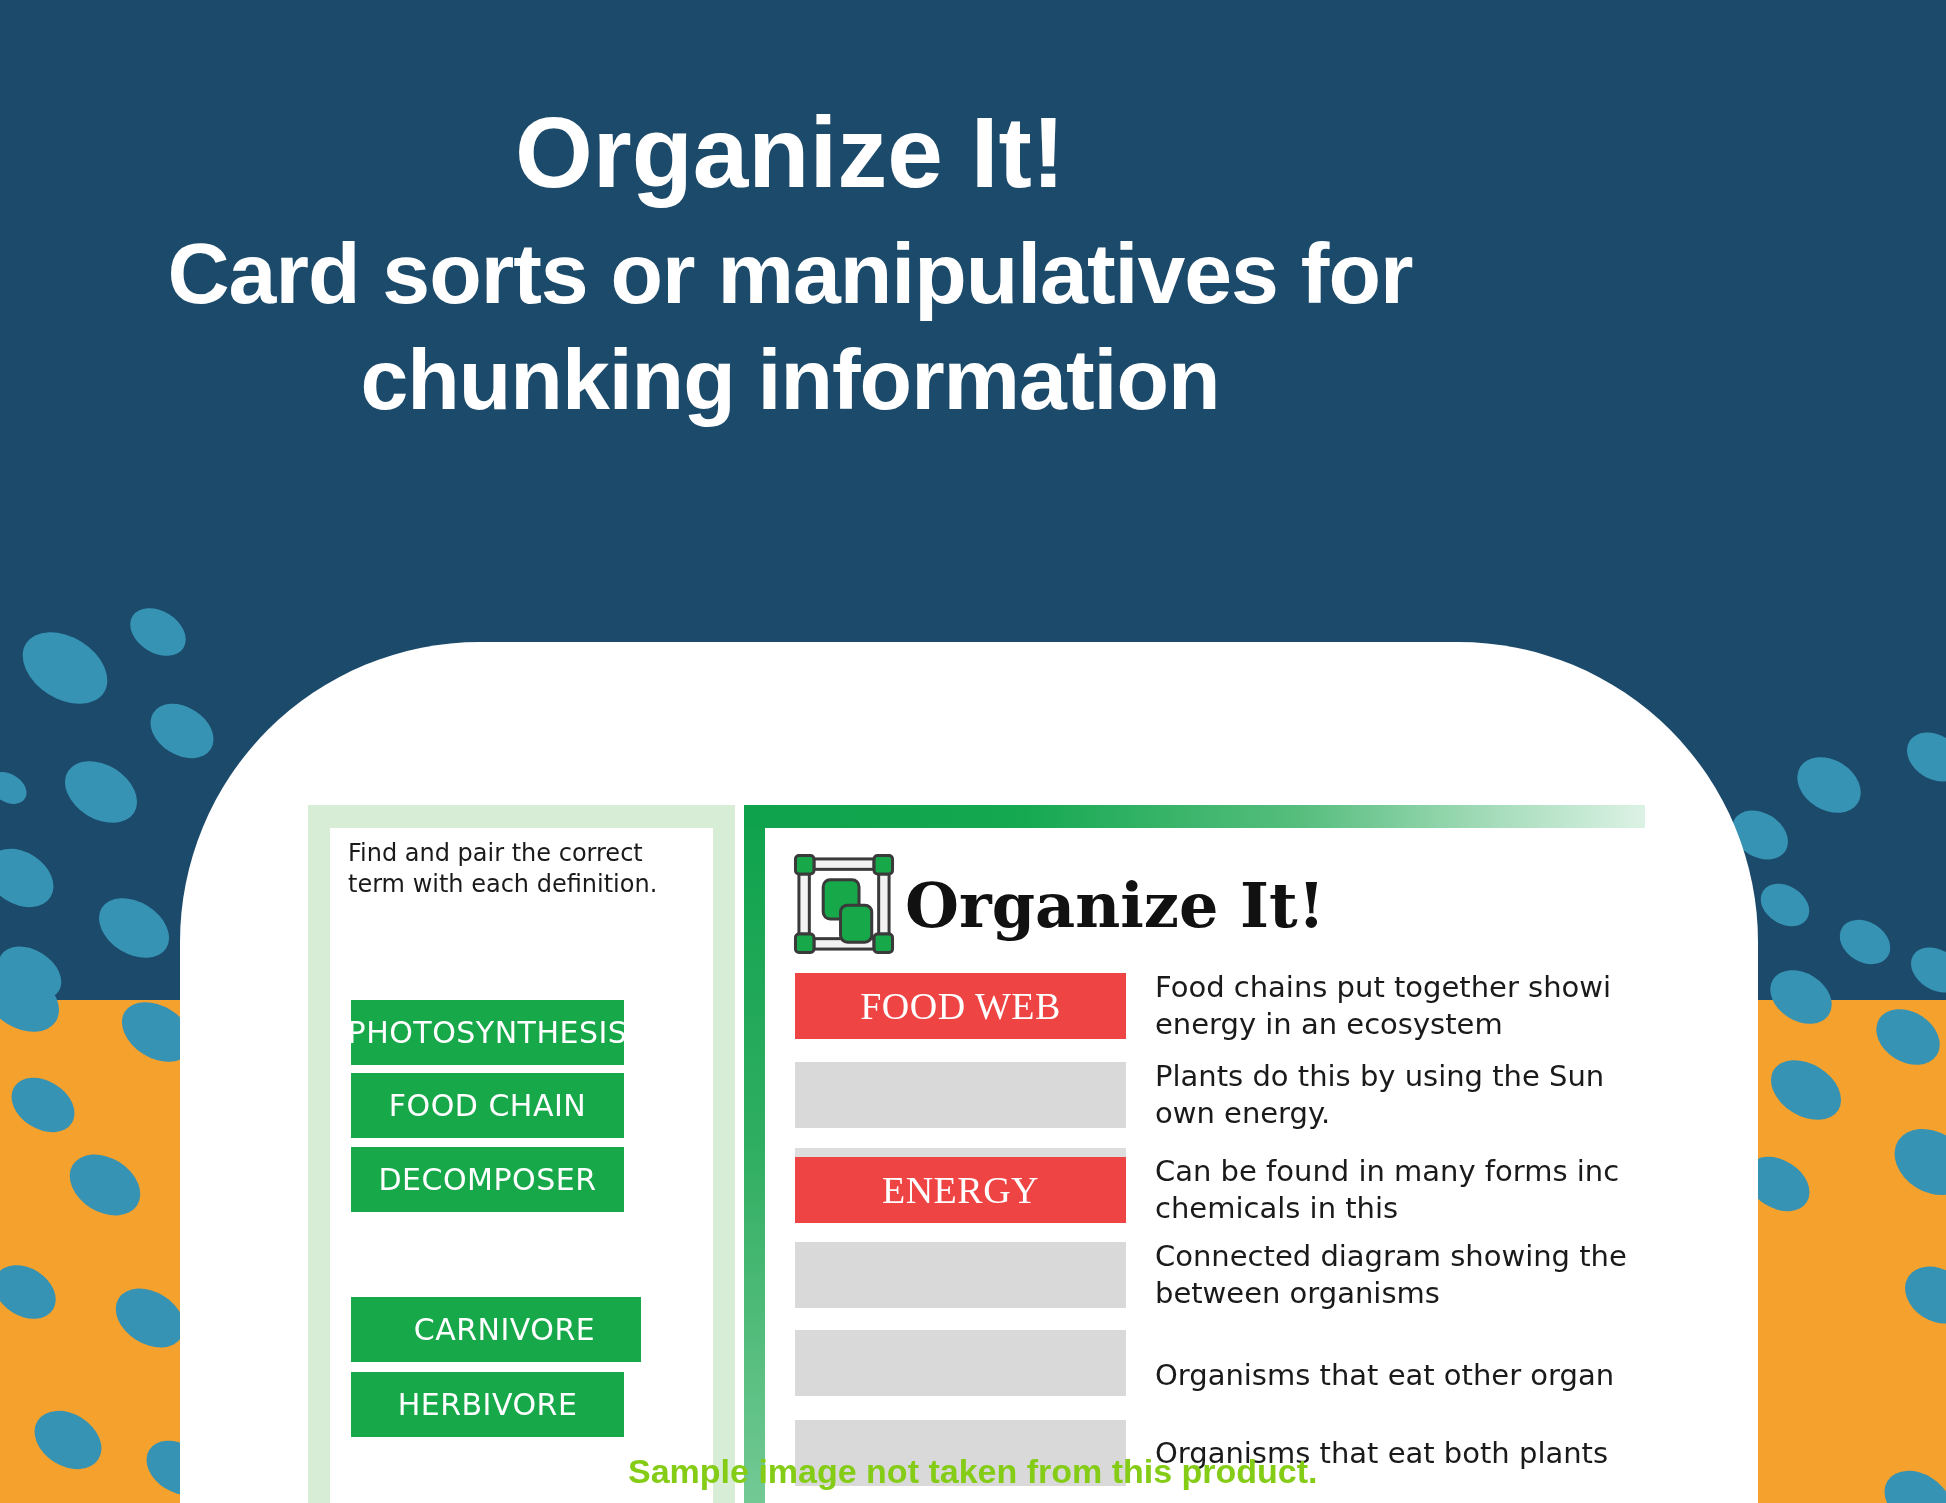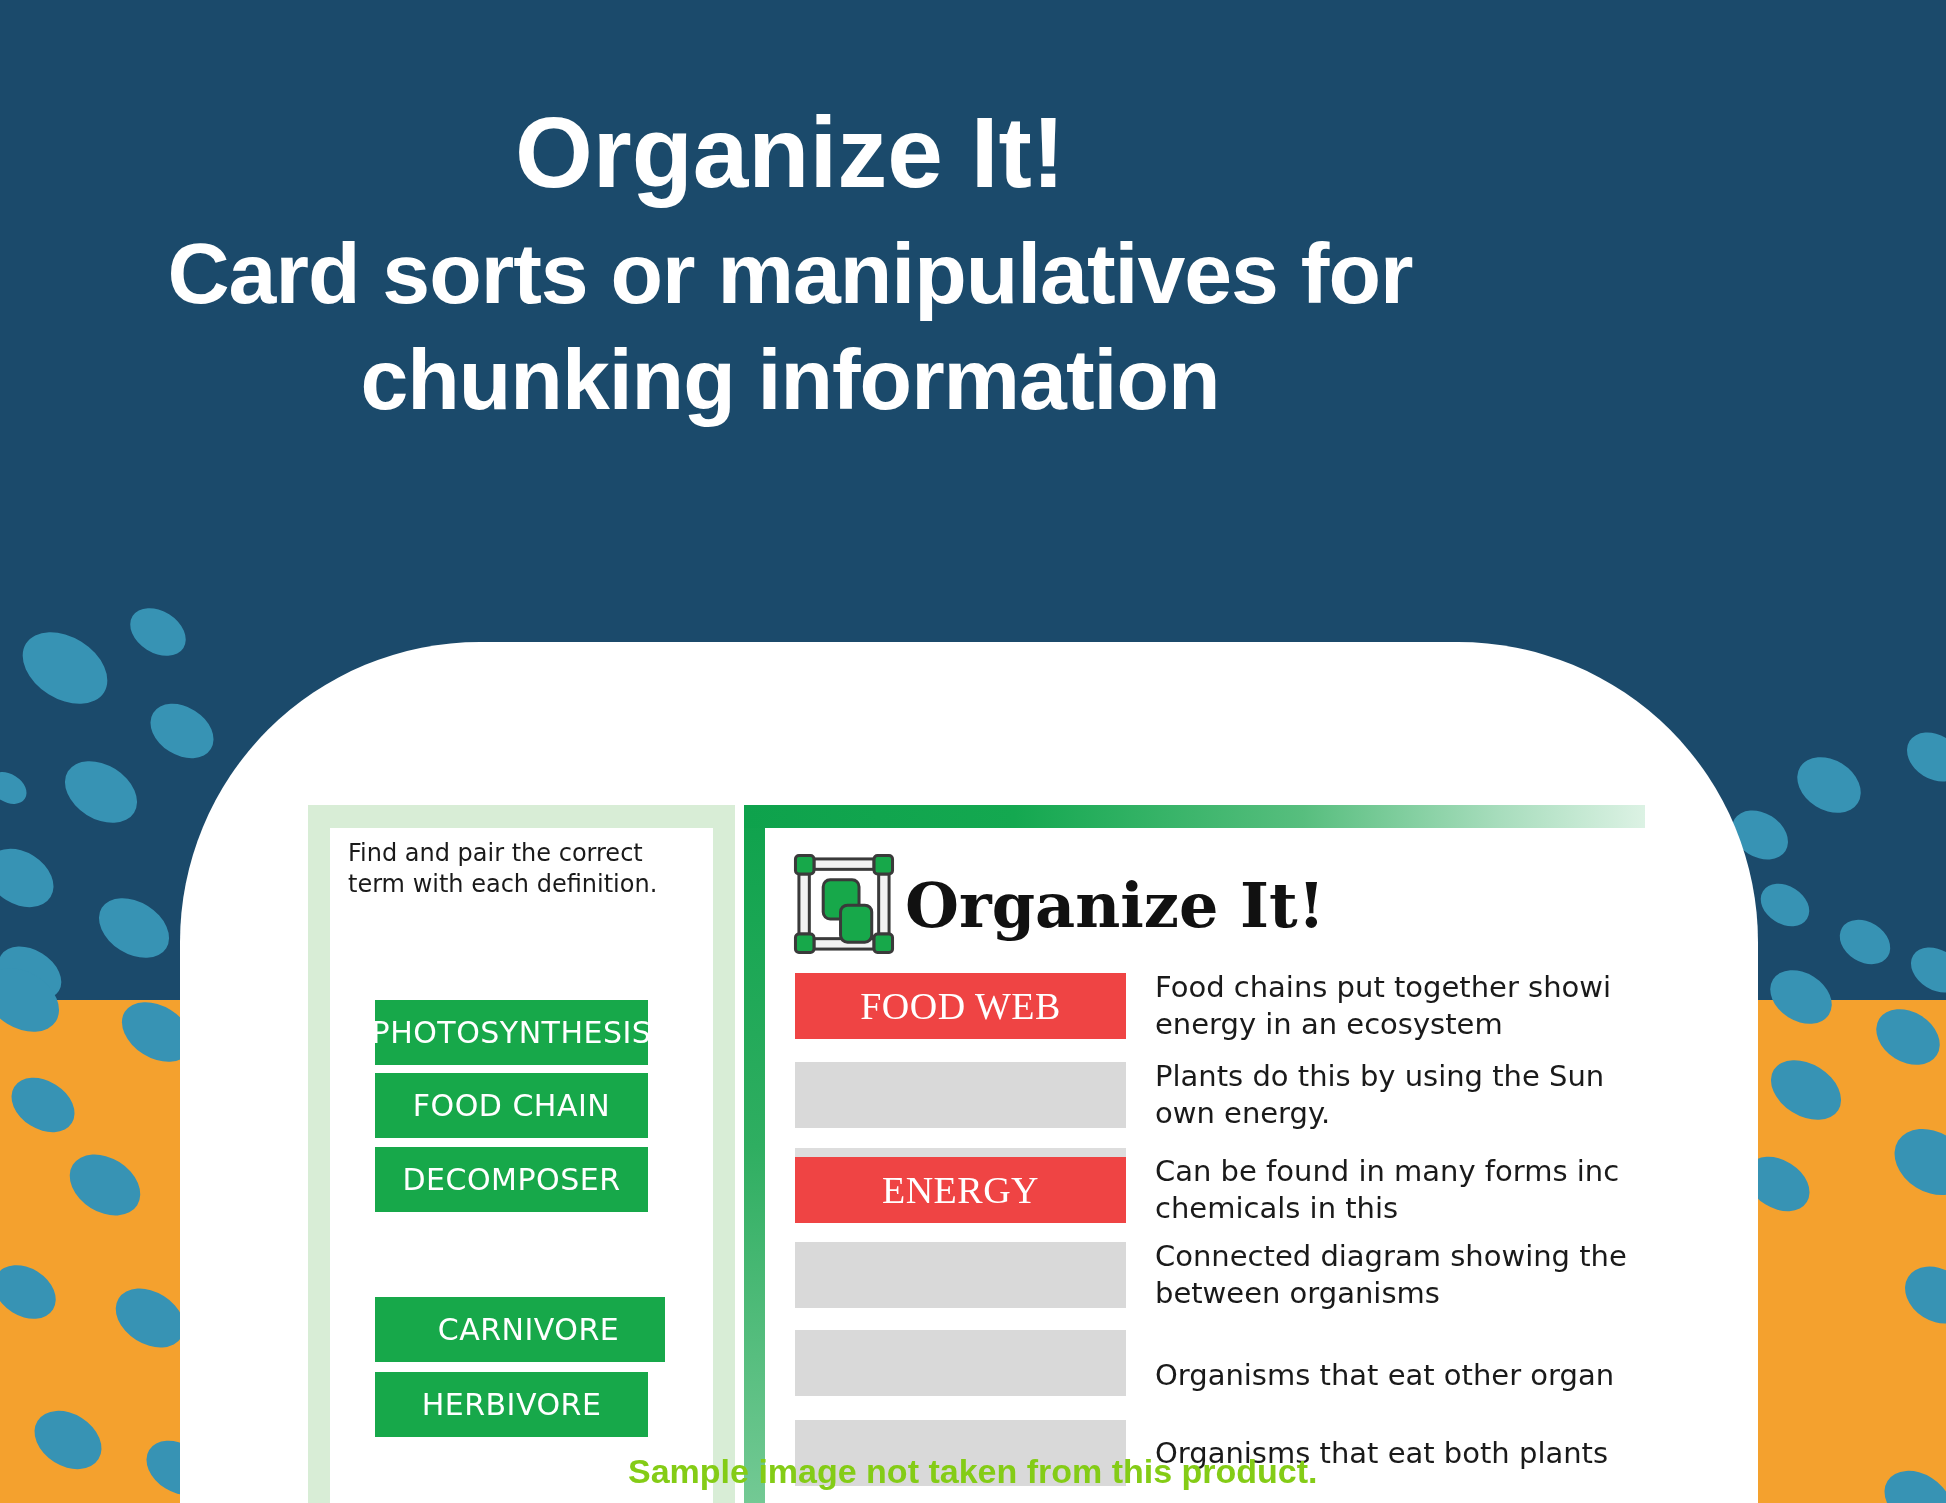--- a/index.html
+++ b/index.html
@@ -27,21 +27,21 @@
   .left-inner{
     position:absolute;left:22px;top:23px;width:383px;height:737px;background:#ffffff;
   }
   .instruction{
     position:absolute;left:18px;top:10px;width:350px;
     font-family:"DejaVu Sans",sans-serif;font-size:24px;line-height:31px;color:#1a1a1a;
   }
   .term-btn{
     position:absolute;left:21px;width:273px;height:65px;background:#17A84A;
     color:#ffffff;font-family:"DejaVu Sans",sans-serif;font-size:30px;
-    display:flex;align-items:center;justify-content:center;letter-spacing:0.5px;margin-left:24px;
+    display:flex;align-items:center;justify-content:center;letter-spacing:0.5px;
   }
   .term-0{top:172px;} .term-1{top:245px;} .term-2{top:319px;}
   .term-3{top:469px;padding-left:17px;} .term-4{top:544px;}
   
   .right-panel{
     position:absolute;left:564px;top:163px;width:901px;height:760px;
     background:#ffffff;overflow:hidden;
   }
   .rp-left-stripe{
     position:absolute;left:0;top:0;width:21px;height:760px;

